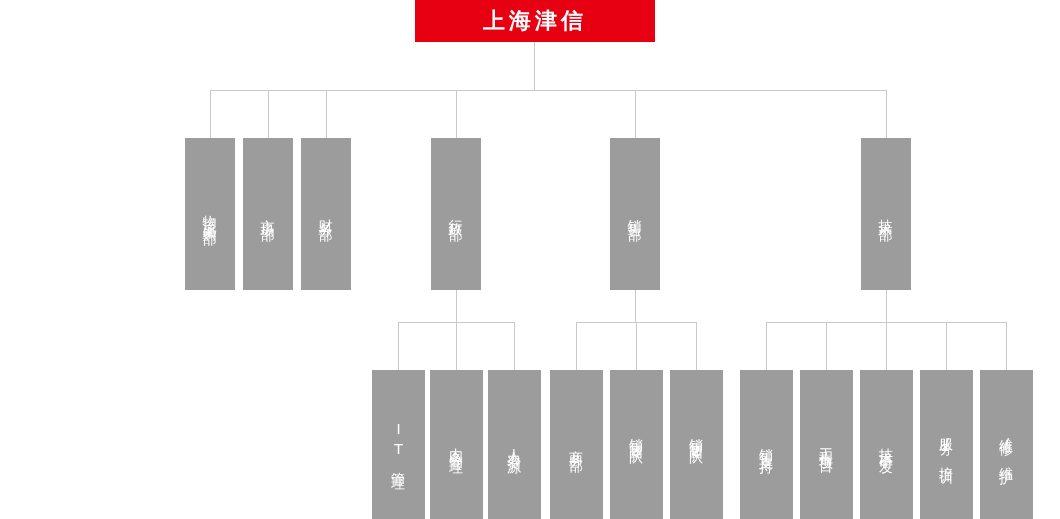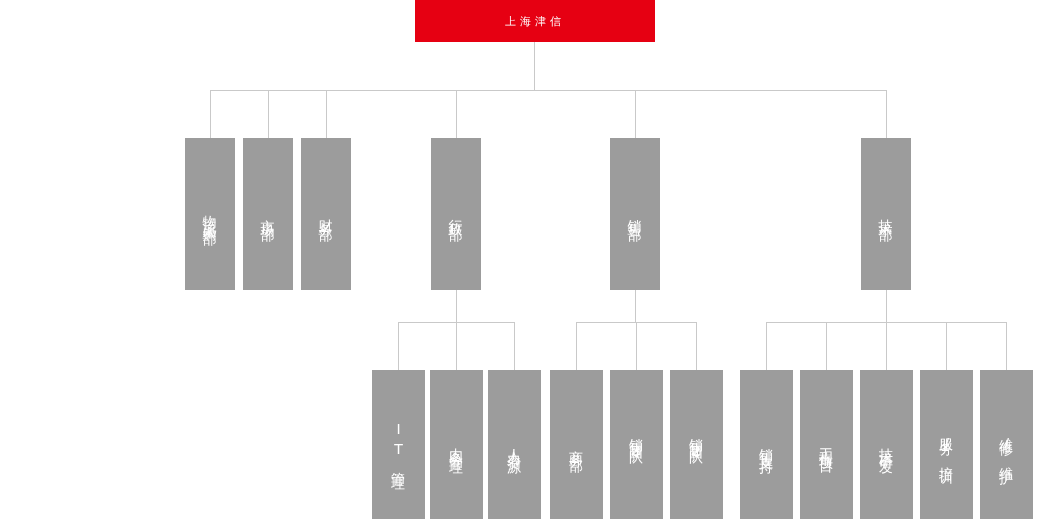--- a/index.html
+++ b/index.html
@@ -31,22 +31,22 @@
     justify-content: center;
     box-sizing: border-box;
   }
   .root {
     left: 415px; top: 0;
     width: 240px; height: 42px;
     background: var(--root-bg, #e60012);
   }
   .root-label {
     color: var(--label-text, #ffffff);
-    font-weight: normal;
-    font-size: 11px;
+    font-weight: bold;
+    font-size: 22px;
     letter-spacing: 4px;
     white-space: nowrap;
   }
   .dept {
     top: 138px;
     width: 50px; height: 152px;
     background: var(--node-bg, #9c9c9c);
   }
   .sub {
     top: 370px;

